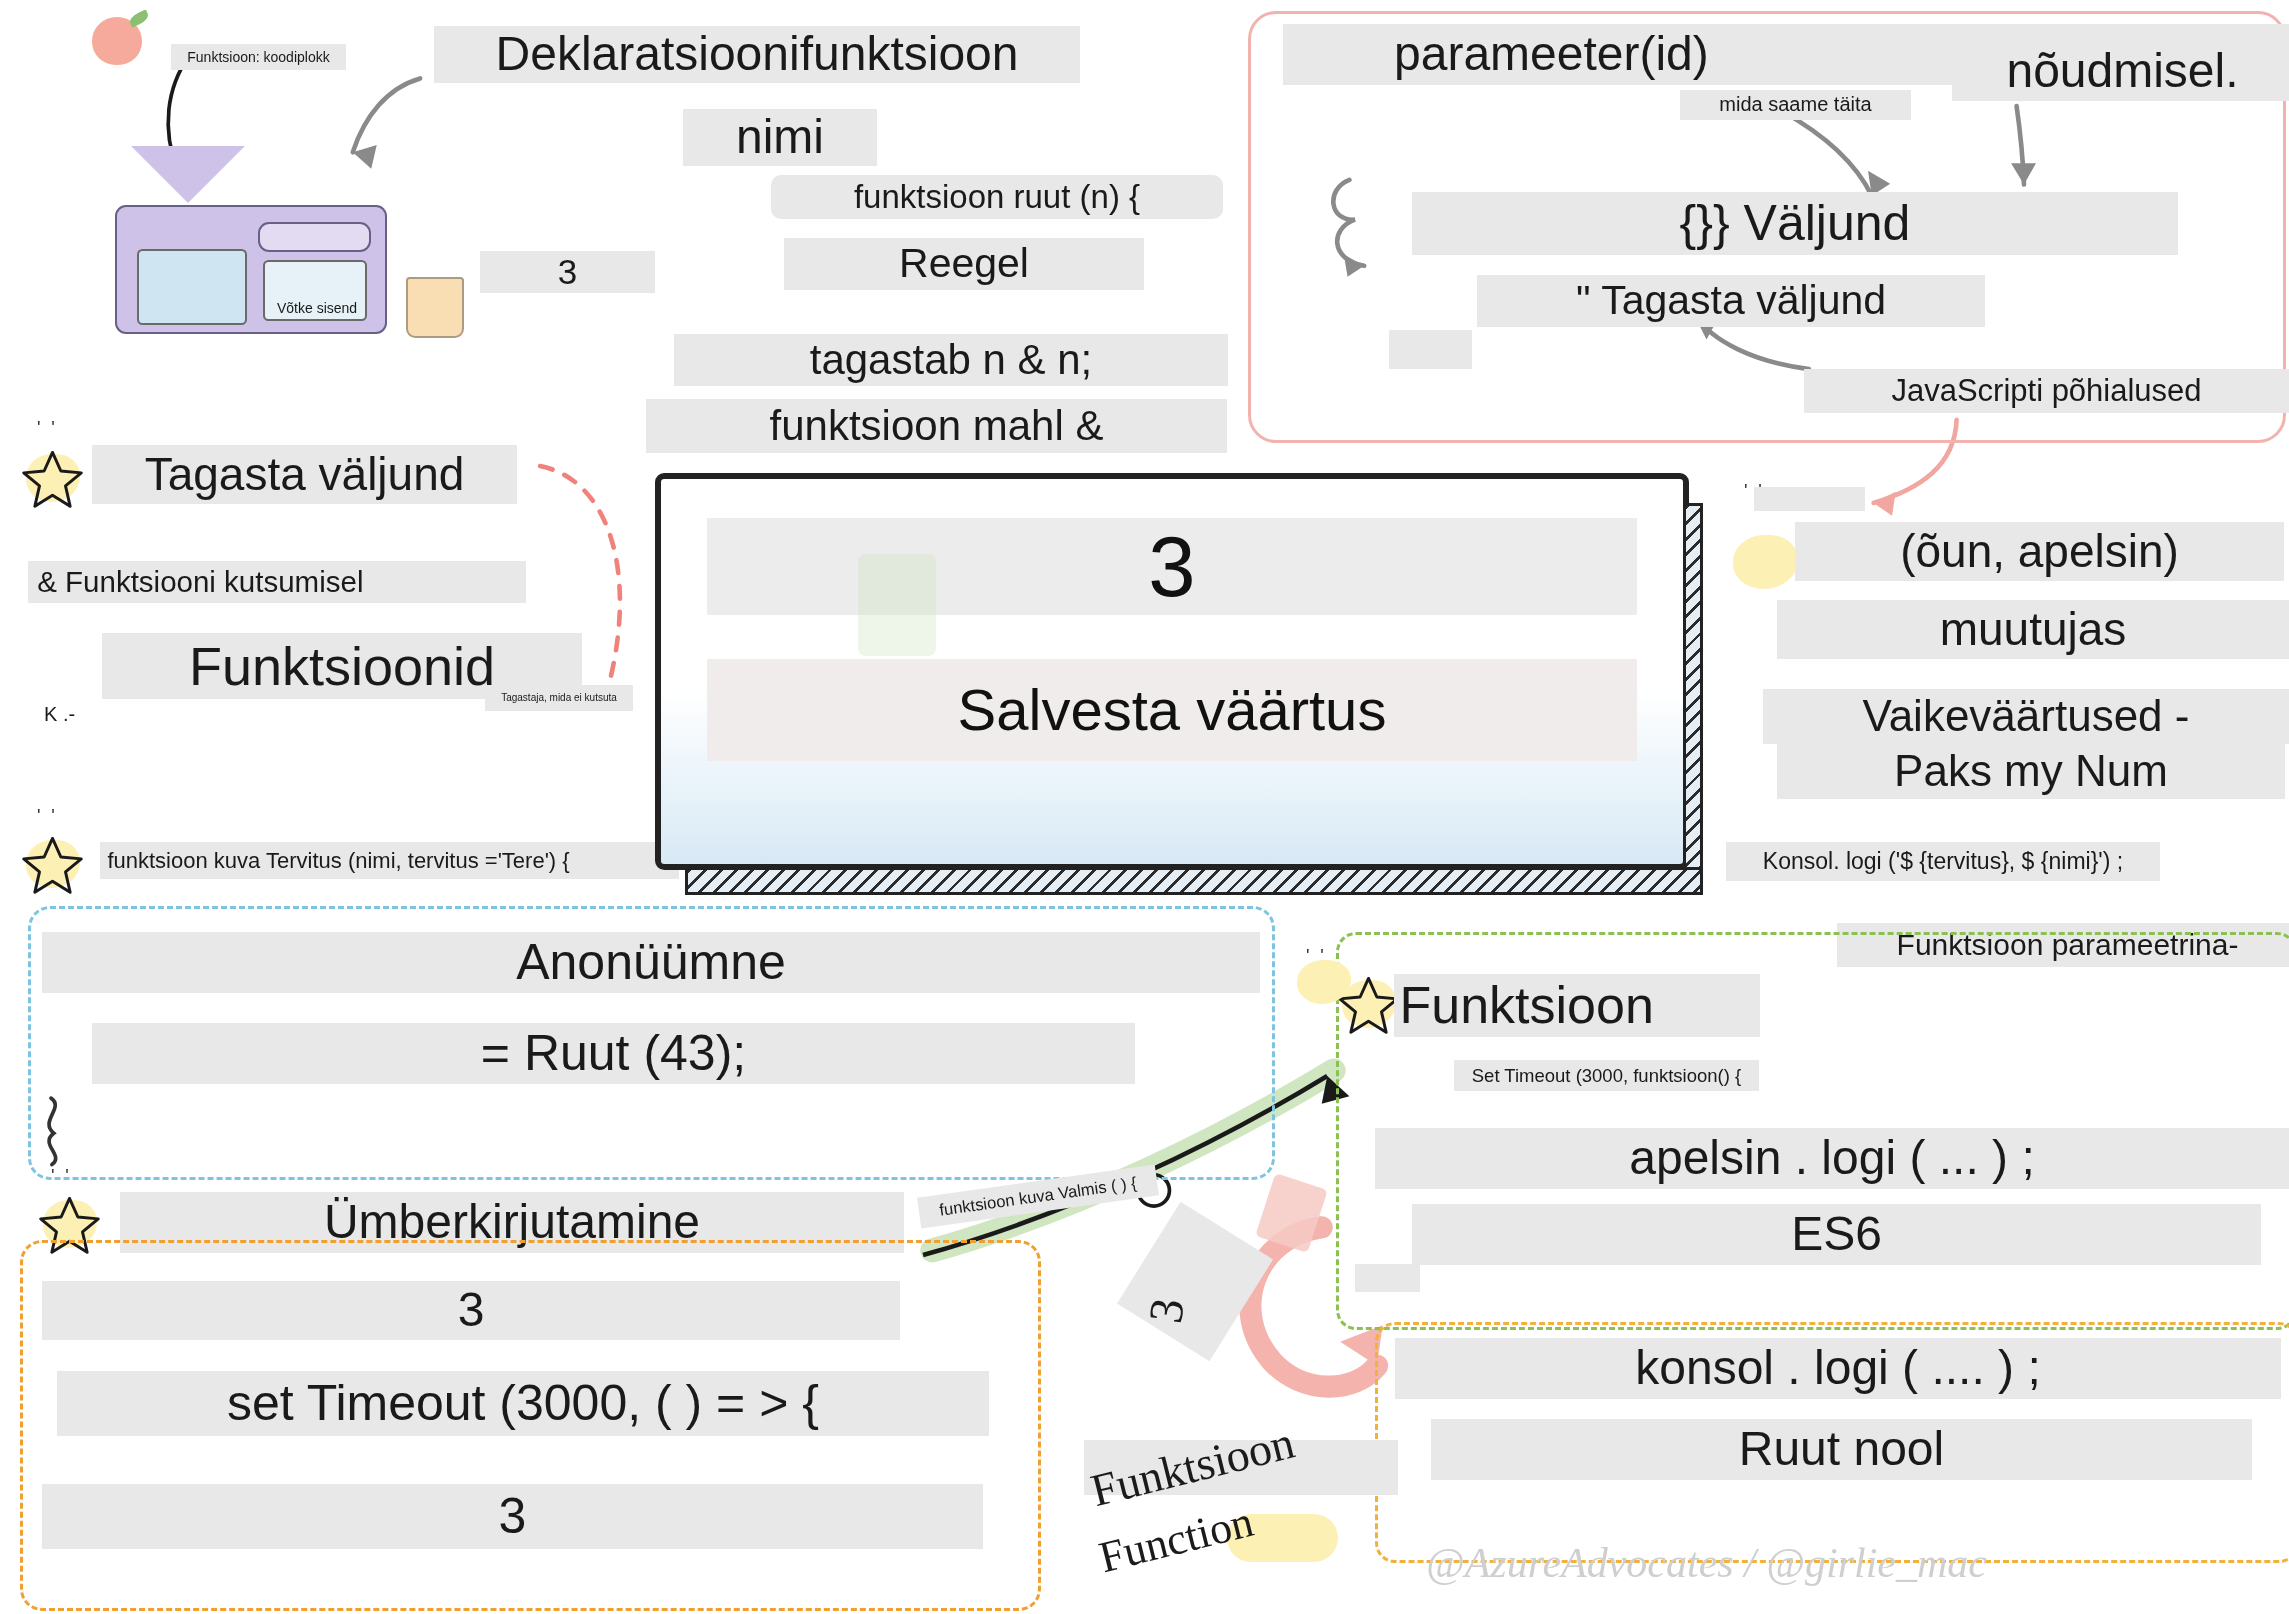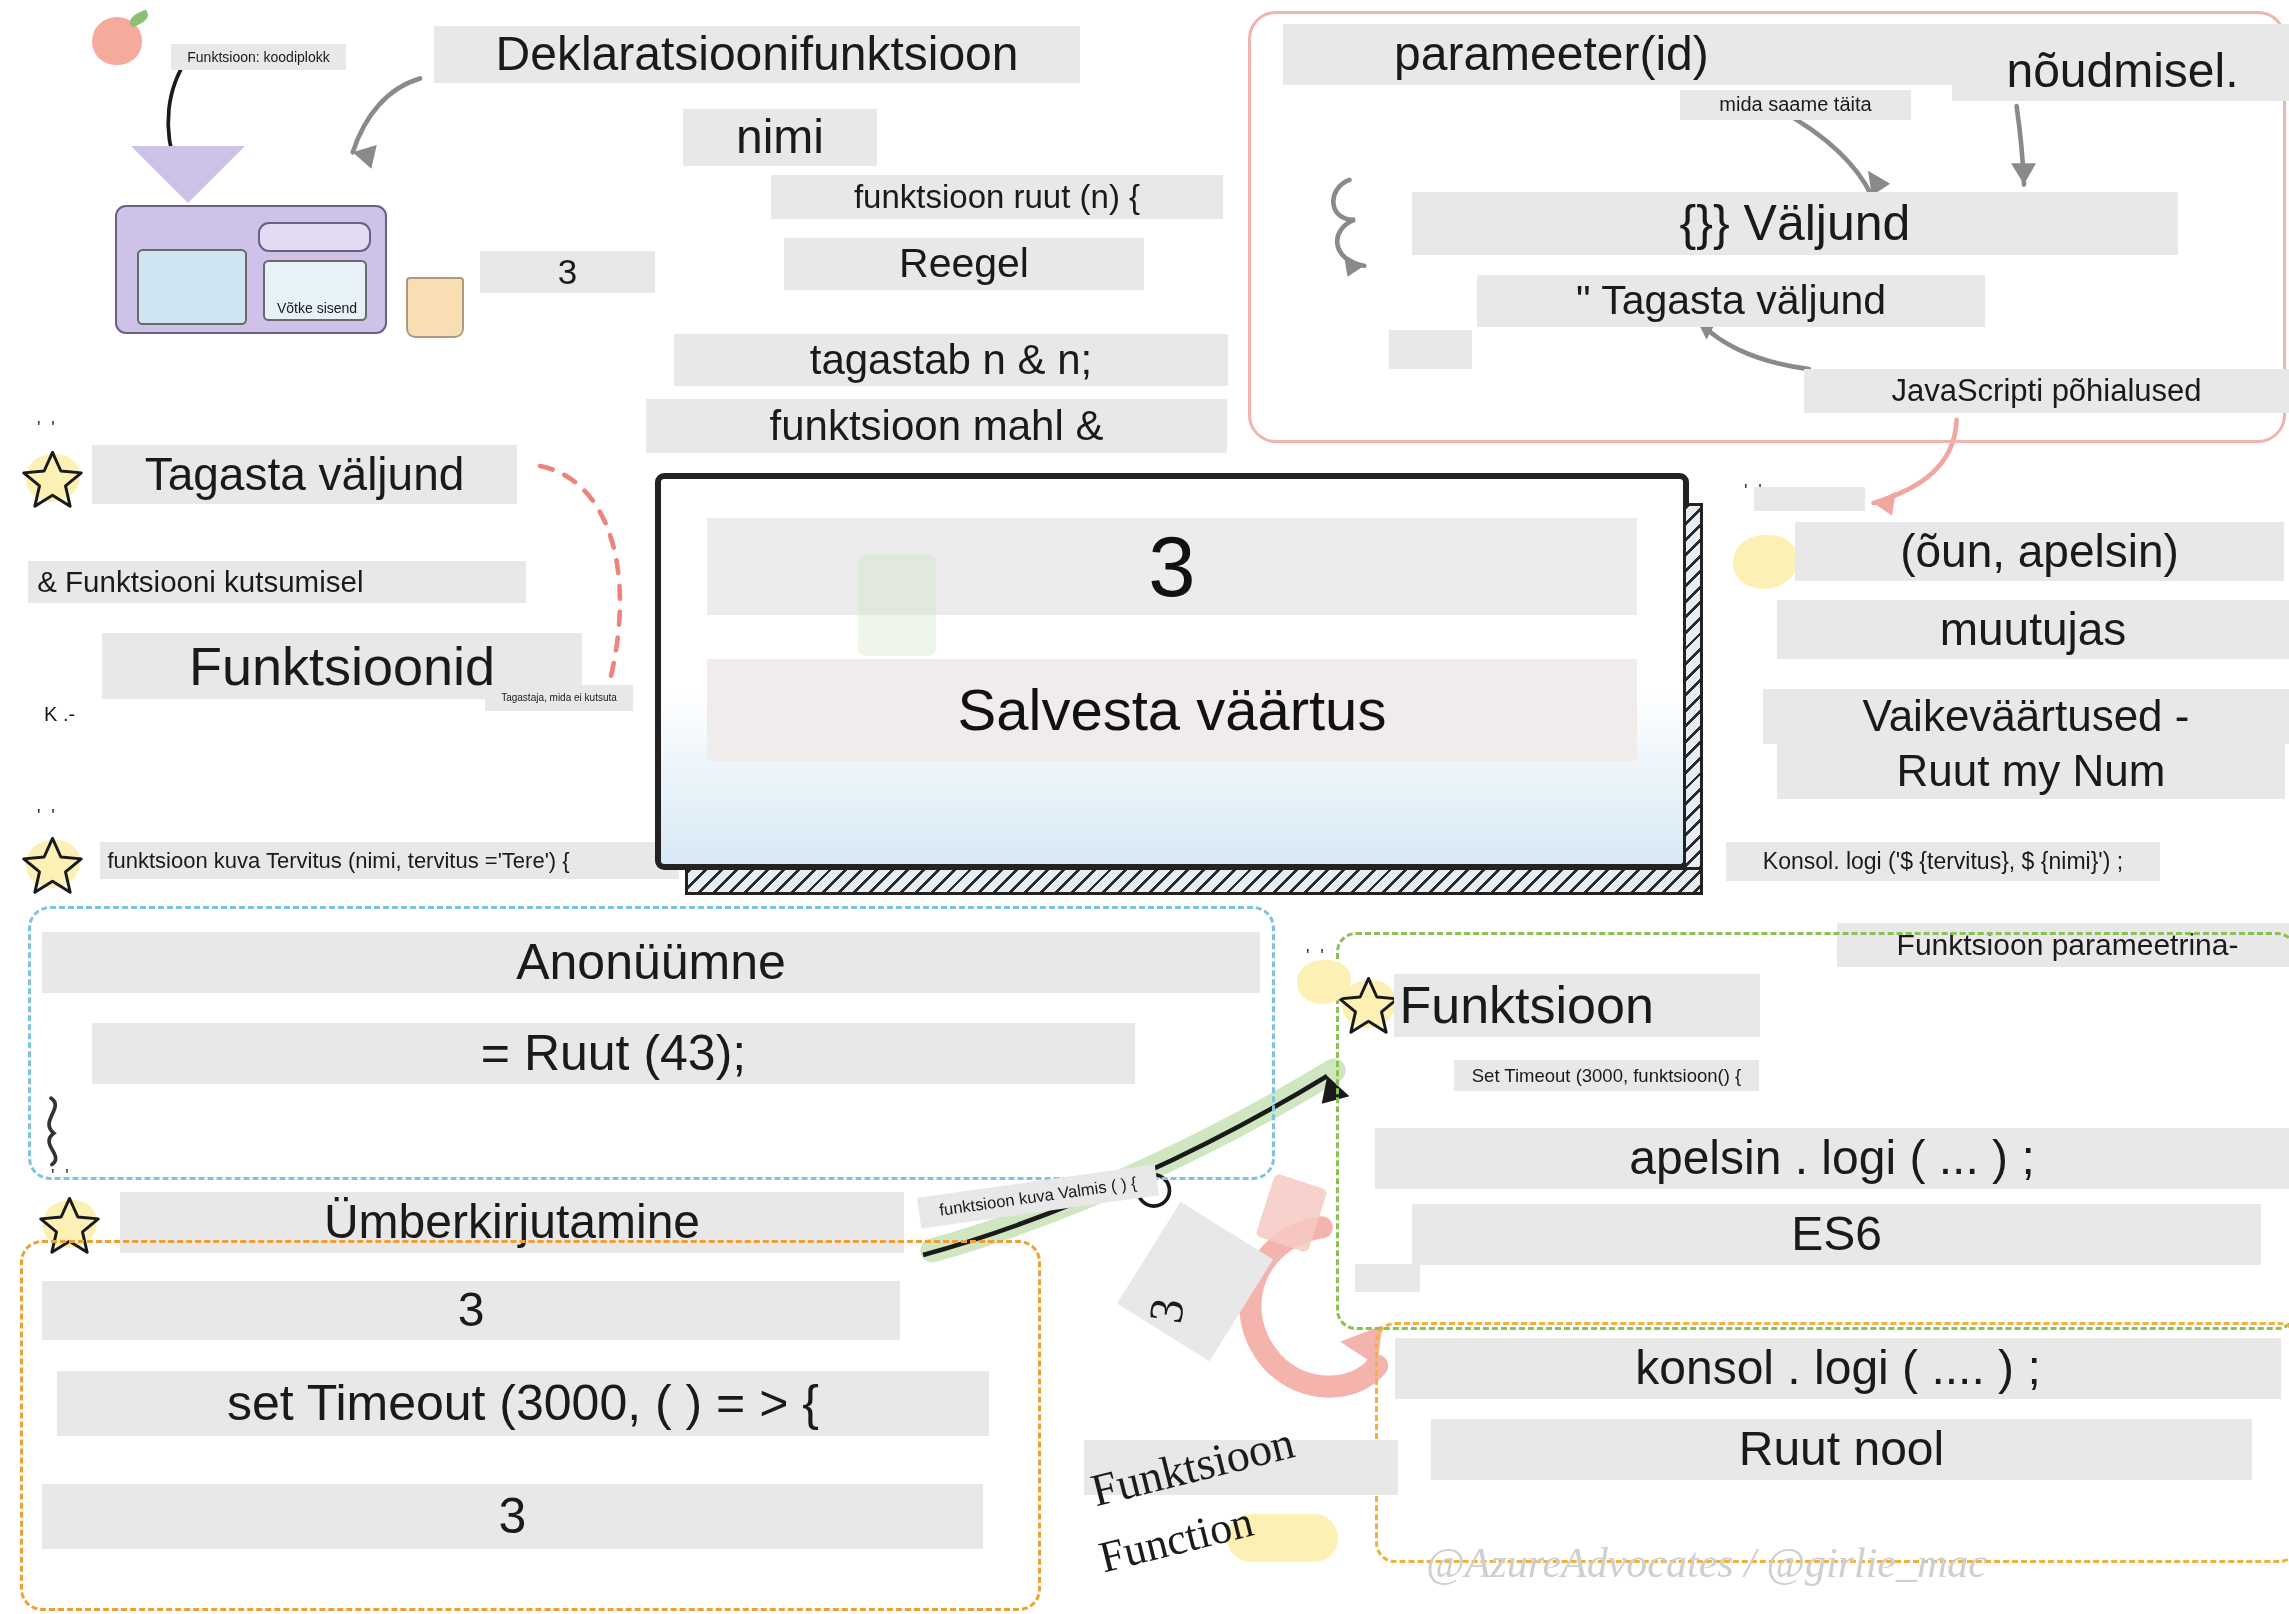--- a/index.html
+++ b/index.html
@@ -238,21 +238,21 @@
   <div class="machine-screen" style="left:263px; top:260px; width:100px; height:57px; background:#e6f2f7;"></div>
   <div class="plain micro" style="left:277px; top:293px; font-size:14px;margin-top:7px;">Võtke sisend</div>
   <div class="machine-body" style="left:258px; top:222px; width:109px; height:26px; background:#e3dbf2;"></div>
   <div class="cup" style="left:406px; top:277px;"></div>
 
   <div class="hl big" style="left:434px; top:26px; width:646px; height:57px; font-size:48px;">Deklaratsioonifunktsioon</div>
   <div class="hl big" style="left:683px; top:109px; width:194px; height:57px; font-size:48px;">nimi</div>
 
   <div class="hl med" style="left:480px; top:251px; width:175px; height:42px; font-size:35px;">3</div>
 
-  <div class="hl sm" style="left:771px; top:175px; width:452px; height:44px; font-size:33px;">funktsioon ruut (n) {</div>
+  <div class="hl sm" style="left:771px; top:175px; width:452px; height:44px; font-size:33px;border-radius:10px;">funktsioon ruut (n) {</div>
   <div class="hl med" style="left:784px; top:238px; width:360px; height:52px; font-size:41px;">Reegel</div>
   <div class="hl med" style="left:674px; top:334px; width:554px; height:52px; font-size:42px;">tagastab n &amp; n;</div>
   <div class="hl med" style="left:646px; top:399px; width:581px; height:54px; font-size:42px;">funktsioon mahl &amp;</div>
 
   <div class="region region-pink" style="left:1248px; top:11px; width:1032px; height:426px;"></div>
 
   <div class="hl big" style="left:1283px; top:24px; width:1495px; height:61px; justify-content:flex-start; padding-left:111px; font-size:48px; max-width:997px; width:997px;">parameeter(id)</div>
   <div class="hl micro" style="left:1680px; top:90px; width:231px; height:29.5px; font-size:20px;">mida saame täita</div>
   <div class="hl big" style="left:1952px; top:42px; width:341px; height:59px; font-size:48px;">nõudmisel.</div>
 
@@ -320,21 +320,21 @@
 
   <div class="swatch-green" style="left:858px; top:554px; width:78px; height:102px; opacity:.35;"></div>
 
   <div class="swatch-yellow" style="left:1733px; top:535px; width:65px; height:54px;"></div>
   <div class="dots" style="left:1744px; top:480px;">' '</div>
   <div class="hl micro" style="left:1754px; top:487px; width:111px; height:24px; font-size:11px;"></div>
 
   <div class="hl big" style="left:1795px; top:522px; width:489px; height:59px; font-size:46px;">(õun, apelsin)</div>
   <div class="hl big" style="left:1777px; top:600px; width:512px; height:59px; font-size:46px;">muutujas</div>
   <div class="hl big" style="left:1763px; top:689px; width:526px; height:55px; font-size:44px;">Vaikeväärtused -</div>
-  <div class="hl big" style="left:1777px; top:744px; width:508px; height:55px; font-size:44px;">Ruut my Num</div>
+  <div class="hl big" style="left:1777px; top:744px; width:508px; height:55px; font-size:44px;">Paks my Num</div>
 
   <div class="hl xs" style="left:1726px; top:842px; width:434px; height:39px; font-size:23px;">Konsol. logi ('$ {tervitus}, $ {nimi}') ;</div>
 
   <div class="hl sm" style="left:1837px; top:923px; width:461px; height:44px; font-size:30px;">Funktsioon parameetrina-</div>
 
   <div class="region region-green" style="left:1336px; top:932px; width:955px; height:392px; border-radius:20px;"></div>
 
   <div class="star" style="left:1336px; top:971px;">
     <div class="blob"></div>
     <svg width="65" height="65" viewBox="0 0 70 70">

